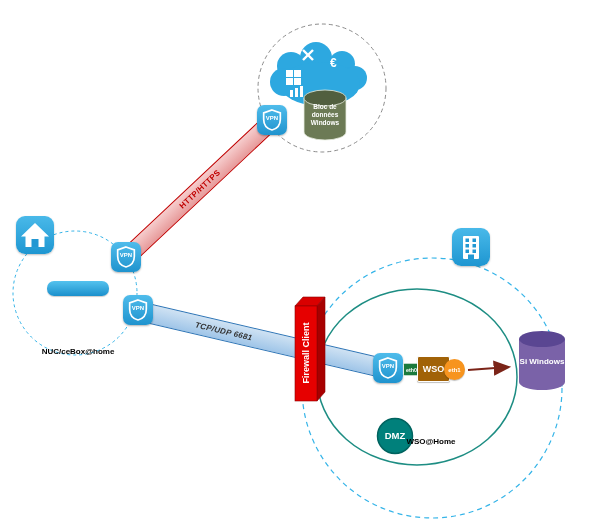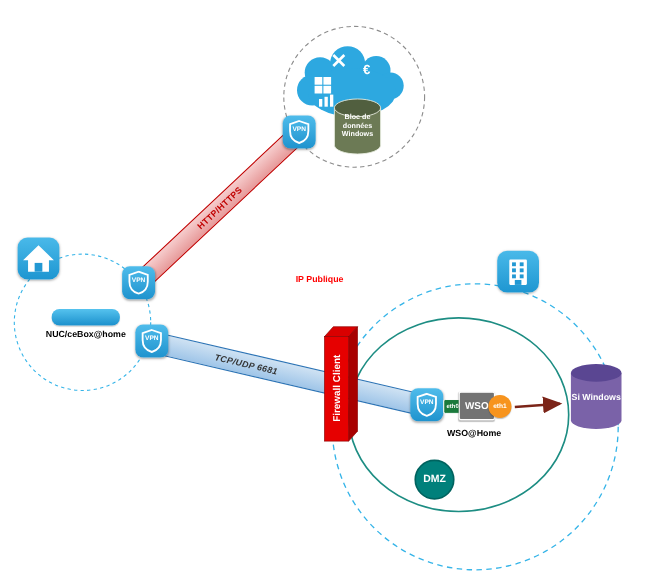--- a/index.html
+++ b/index.html
@@ -19,21 +19,21 @@
   
   .sq-icon{position:absolute;width:38px;height:38px;border-radius:9px;z-index:5;
            background:linear-gradient(#49b9e9,#1e96d1);display:flex;align-items:center;justify-content:center;
            box-shadow:0 1px 2px rgba(0,0,0,.25);}
   .vpn-icon{position:absolute;width:30px;height:30px;border-radius:7px;z-index:5;
             background:linear-gradient(#4fbceb,#1f93ce);display:flex;align-items:center;justify-content:center;
             box-shadow:0 1px 2px rgba(0,0,0,.3);}
   .vpn-icon svg{width:20px;height:22px;display:block;}
   .vpn-text{position:absolute;color:#fff;font-size:6px;font-weight:bold;top:10px;width:100%;text-align:center;}
 
-  .lbl{position:absolute;z-index:6;font-weight:bold;color:#000;font-size:8px;text-align:center;}
+  .lbl{position:absolute;z-index:6;font-weight:bold;color:#000;font-size:8px;text-align:center;margin-top:48px;}
 
   #nuc-box{position:absolute;left:47px;top:281px;width:62px;height:15px;border-radius:7px;z-index:5;
            background:linear-gradient(#55c2ee,#1b90cc);box-shadow:0 1px 1px rgba(0,0,0,.2);}
 
   #annotation{position:absolute;left:213px;top:249px;width:155px;z-index:6;text-align:center;
               color:#ff0000;font-weight:bold;font-size:8px;line-height:9.5px;}
 
   #firewall-label{position:absolute;left:261px;top:346px;width:90px;height:14px;z-index:6;
                   transform:rotate(-90deg);color:#fff;font-weight:bold;font-size:9px;text-align:center;line-height:14px;}
 
@@ -43,21 +43,21 @@
   #db-label{position:absolute;left:302px;top:103px;width:46px;z-index:6;text-align:center;
             color:#fff;font-weight:bold;font-size:6.5px;line-height:8px;}
   #db-label span{display:block;}
 
   #euro{position:absolute;left:330px;top:56px;z-index:6;color:#fff;font-weight:bold;font-size:12px;}
 
   
   #eth0-tag{position:absolute;left:402px;top:362px;width:17px;height:13px;z-index:6;background:#1a7a3c;
             border:1px solid #fff;border-radius:2px;color:#fff;font-size:6px;font-weight:bold;
             display:flex;align-items:center;justify-content:center;transform:scale(.9);}
-  #wso-box{position:absolute;left:417px;top:356px;width:31px;height:24px;z-index:6;background:#737373;
+  #wso-box{position:absolute;left:417px;top:356px;width:31px;height:24px;z-index:6;background:#a16207;
            border:1px solid #fff;border-radius:2px;color:#fff;font-size:9px;font-weight:bold;
            display:flex;align-items:center;justify-content:center;box-shadow:0 1px 1px rgba(0,0,0,.25);}
   #eth1-tag{position:absolute;left:444px;top:359px;width:21px;height:21px;z-index:7;background:#f7941e;
             border-radius:50%;color:#fff;font-size:6px;font-weight:bold;
             display:flex;align-items:center;justify-content:center;box-shadow:0 1px 1px rgba(0,0,0,.25);}
 
   #si-label{position:absolute;left:518px;top:357px;width:48px;z-index:6;text-align:center;
             color:#fff;font-weight:bold;font-size:8px;}
   #dmz-label{position:absolute;left:377px;top:430px;width:36px;z-index:6;text-align:center;
              color:#fff;font-weight:bold;font-size:9.5px;}
@@ -196,21 +196,20 @@
     <svg viewBox="0 0 24 26">
         <path d="M12 1 L22 4.5 V12 C22 19 17.5 23.5 12 25 C6.5 23.5 2 19 2 12 V4.5 Z" fill="none" stroke="#fff" stroke-width="2"></path>
       </svg>
     <span class="vpn-text">VPN</span>
   </div>
 
   <div id="nuc-box"></div>
   <div class="lbl" style="left:25px;top:299px;width:106px;">NUC/ceBox@home</div>
 
   <div id="annotation">
-    <div>IP Publique</div>
   </div>
 
   <div id="firewall-label">Firewall Client</div>
 
   <div id="eth0-tag">eth0</div>
   <div id="wso-box">WSO</div>
   <div id="eth1-tag">eth1</div>
   <div class="lbl" style="left:388px;top:389px;width:86px;">WSO@Home</div>
 
   <div id="si-label">Si Windows</div>

